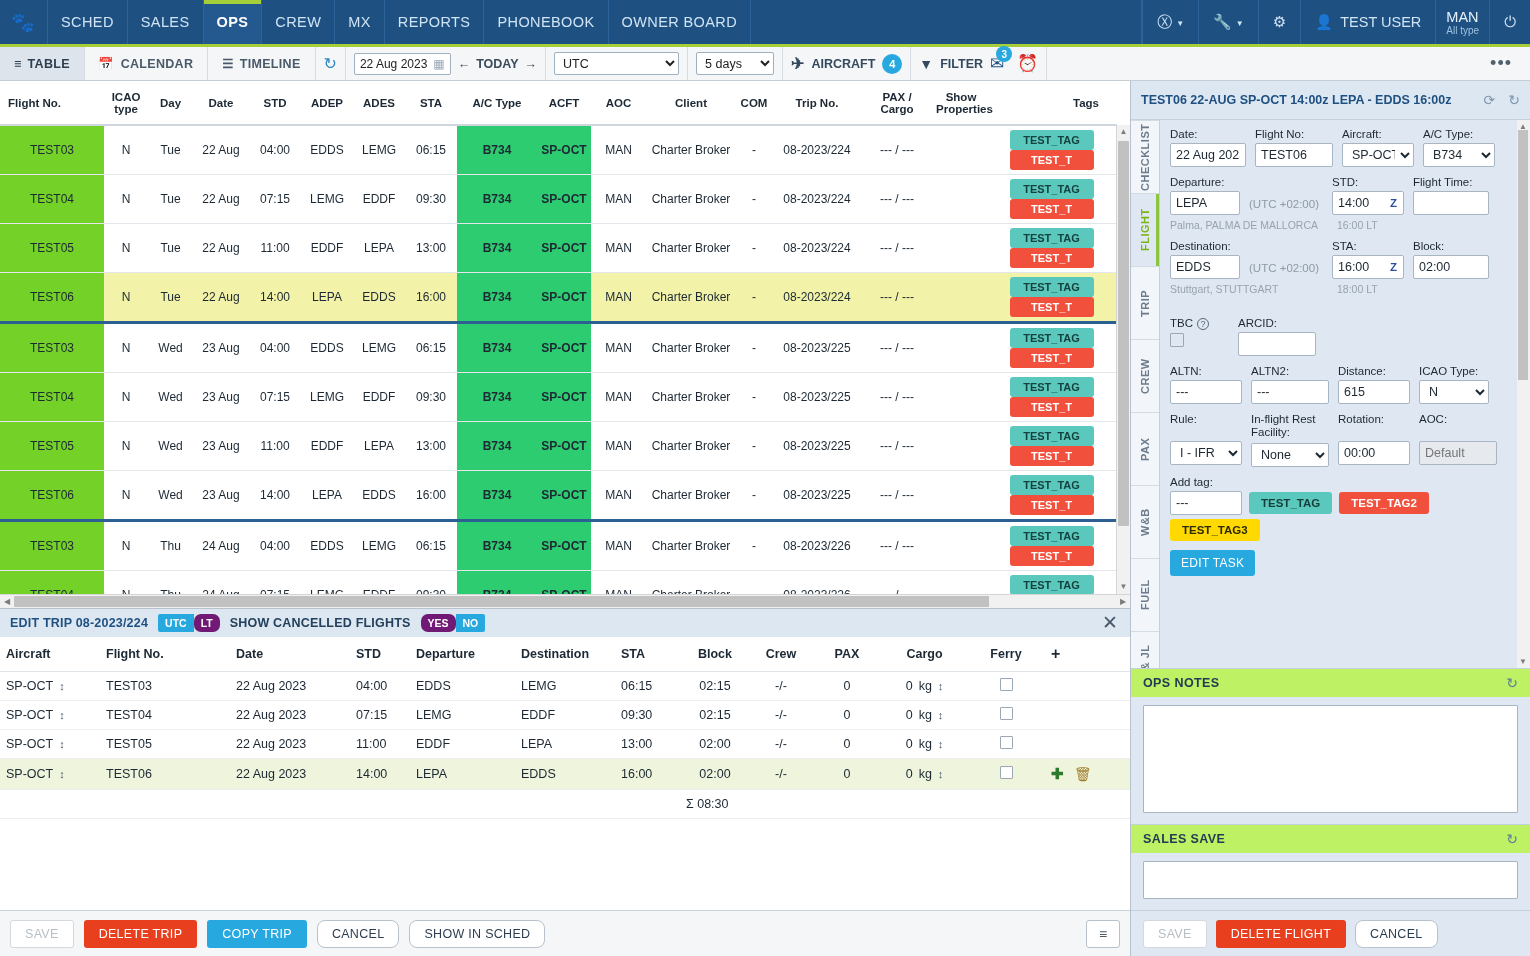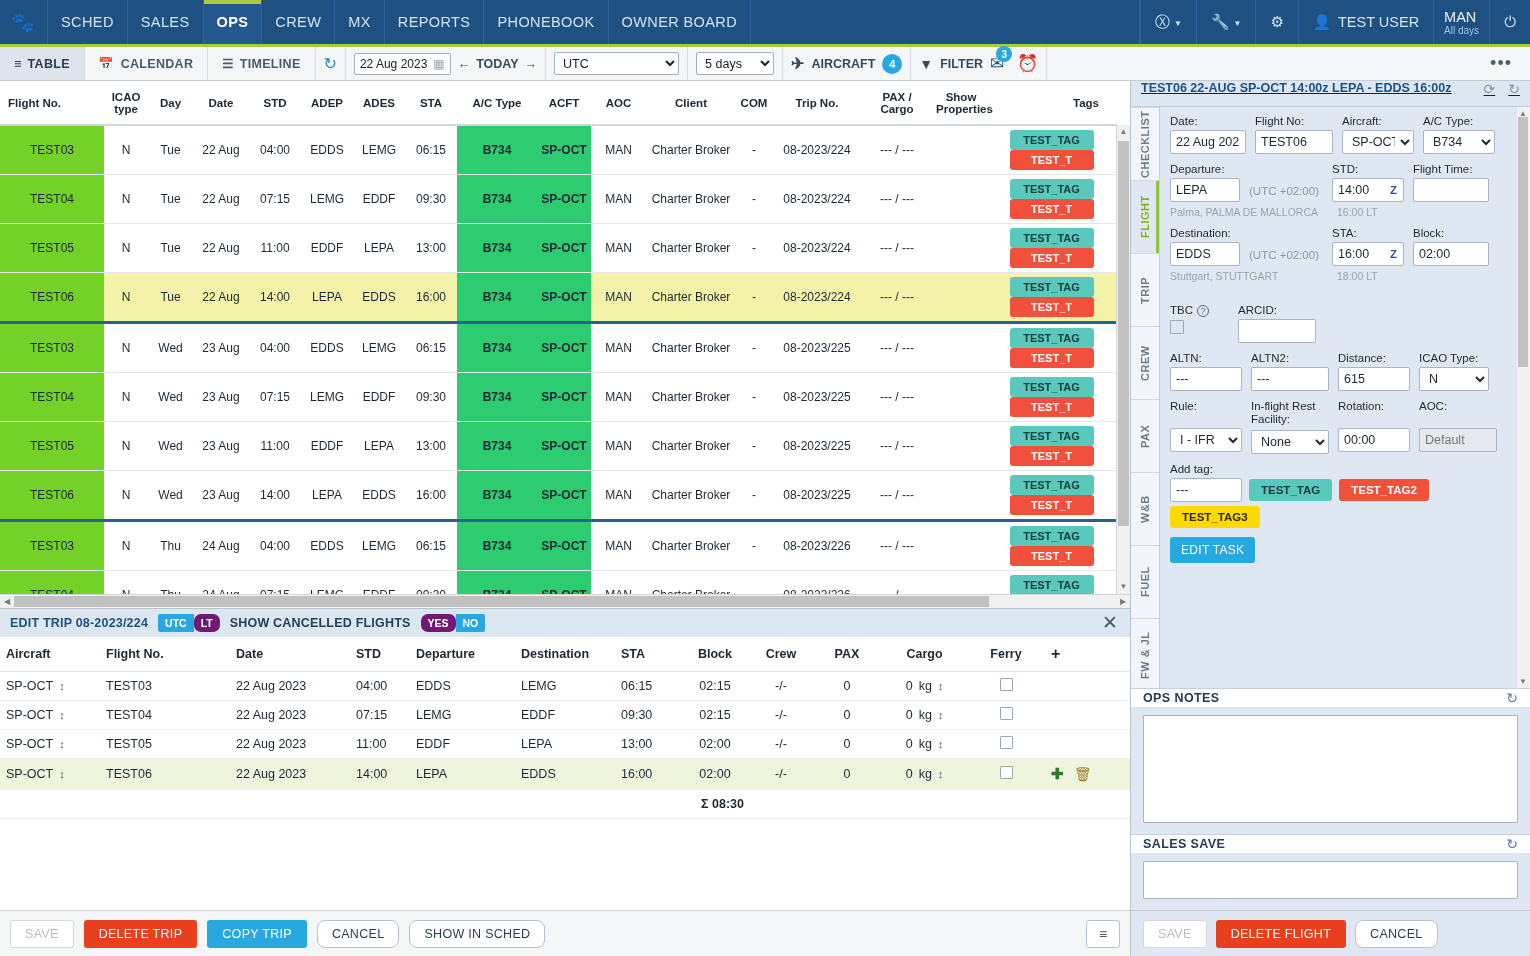--- a/index.html
+++ b/index.html
@@ -167,21 +167,21 @@
   }
   table.trip tr.sel-row td { background: #eef5dc; }
   .mini-sel {
     display: inline-flex; align-items: center; gap: 6px;
   }
   .step { color: #49586a; font-size: 11px; }
   .chk {
     width: 13px; height: 13px; border: 1px solid #9aa8b5; background: #fff;
     display: inline-block; border-radius: 1px;
   }
-  .sumrow td { border-bottom: none; padding-top: 9px; font-weight: bold; font-size: 12.5px; text-align: right; }
+  .sumrow td { border-bottom: none; padding-top: 9px; font-weight: normal; font-size: 12.5px; text-align: left; }
   .plus-ic { color: #2d7a2d; font-weight: bold; font-size: 15px; cursor: pointer; }
   .trash-ic { color: #a07a2a; font-size: 14px; cursor: pointer; }
   .ep-body { flex: 1; overflow: hidden; }
 
   .ep-footer {
     height: 46px; background: #f4f6f8; border-top: 1px solid #c8d0d8;
     display: flex; align-items: center; padding: 0 10px; gap: 10px;
   }
   .btn {
     height: 28px; padding: 0 14px; border-radius: 3px; font-size: 12.5px;
@@ -194,22 +194,22 @@
   .btn-plain { background: #fff; border-color: #b9c2ca; color: #2c3e50; border-radius: 8px; }
   .burger {
     margin-left: auto; width: 34px; height: 28px; border: 1px solid #b9c2ca;
     background: #fff; border-radius: 3px; display: flex; align-items: center;
     justify-content: center; color: #4a5a6a; font-size: 14px; cursor: pointer;
   }
 
   
   .right-pane { width: 399px; display: flex; flex-direction: column; background: #dfe8f2; }
   .rp-head {
-    height: 26px; background: #dde7f1; display: flex; 
-    padding: 0 10px; border-bottom: 1px solid #c3d0de; text-decoration: underline;
+    height: 39px; background: #dde7f1; display: flex; align-items: center;
+    padding: 0 10px; border-bottom: 1px solid #c3d0de;
   }
   .rp-title { font-size: 12.5px; font-weight: bold; color: #1f5082; }
   .rp-head-icons { margin-left: auto; display: flex; gap: 13px; color: #7e96ae; font-size: 14px; }
 
   .rp-mid { flex: 1; display: flex; overflow: hidden; }
   .vtabs { width: 29px; background: #e9eef4; display: flex; flex-direction: column; border-right: 1px solid #c3d0de; }
   .vtab {
     flex: 0 0 auto; height: 73px; display: flex; align-items: center; justify-content: center;
     writing-mode: vertical-rl; transform: rotate(180deg);
     font-size: 11px; font-weight: bold; color: #6b7b8b; letter-spacing: .5px;
@@ -256,21 +256,21 @@
     font-size: 12px; padding: 6px 11px; margin-top: 9px; cursor: pointer;
     font-family: "Liberation Sans", sans-serif; letter-spacing: .3px;
   }
   .form-vscroll { position: absolute; right: 0; top: 0; bottom: 0; width: 13px; background: #f1f1f1; }
   .form-vscroll .thumb { position: absolute; top: 10px; left: 1px; width: 10px; height: 250px; background: #c1c1c1; }
   .form-vscroll .arr { position: absolute; left: 0; width: 12px; height: 13px; color: #7b7b7b; font-size: 8px; text-align: center; line-height: 13px; }
   .form-vscroll .arr.up { top: 0; } .form-vscroll .arr.dn { bottom: 0; }
 
   .notes-sec { border-top: 1px solid #c3d0de; }
   .notes-head {
-    height: 18px; background: #ffffff; display: flex; align-items: center;
+    height: 28px; background: #bef264; display: flex; align-items: center;
     padding: 0 12px; justify-content: space-between;
   }
   .notes-head .nh-title { font-size: 12.5px; font-weight: bold; color: #243b53; letter-spacing: .4px; }
   .notes-head .nh-ic { color: #5f7d9a; font-size: 14px; }
   .notes-body { background: #dfe8f2; padding: 8px 12px; }
   .notes-area {
     width: 100%; background: #fff; border: 1px solid #a8b5c2; border-radius: 1px;
     font-family: "Liberation Sans", sans-serif; font-size: 12.5px; padding: 4px;
     resize: none; color: #1c2833;
   }
@@ -312,21 +312,21 @@
   <div class="nav-right">
     <div class="nav-icon">Ⓧ<span class="caret">▼</span></div>
     <div class="nav-icon">🔧<span class="caret">▼</span></div>
     <div class="nav-icon">⚙</div>
     <div class="nav-icon nav-user">
       <span>👤</span>
       <span>TEST USER</span>
     </div>
     <div class="nav-icon nav-base">
       <span class="b1">MAN</span>
-      <span class="b2">All days</span>
+      <span class="b2">All type</span>
     </div>
     <div class="nav-icon">⏻</div>
   </div>
 </div>
 
 <div class="toolbar">
   <div class="tb-tab active">
     <span>≡</span>
     <span>TABLE</span>
   </div>

